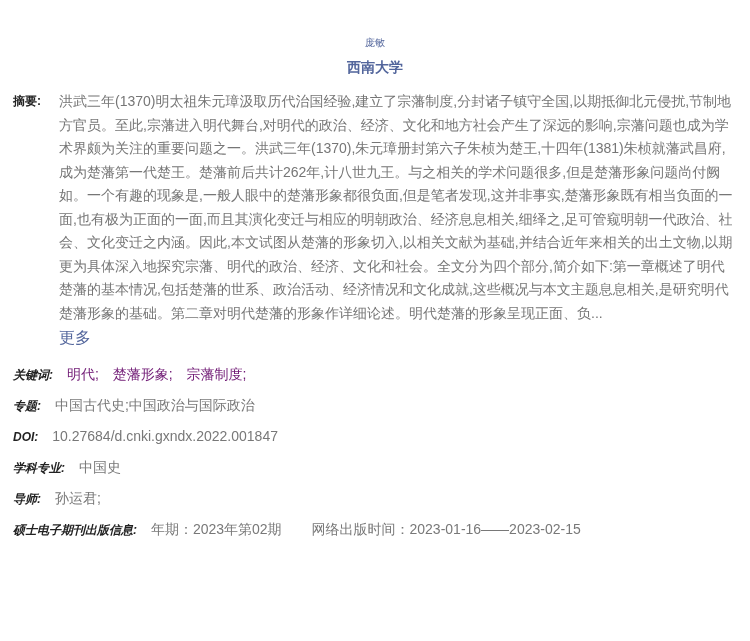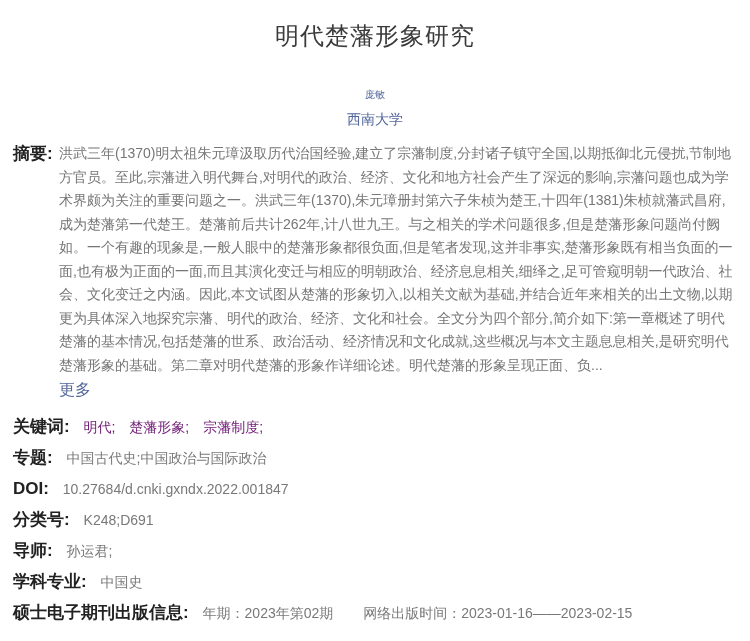--- a/index.html
+++ b/index.html
@@ -10,57 +10,56 @@
   }
   .page{width:750px;box-sizing:border-box;}
 
   .doc-title{
     margin:0;padding:20px 0 0 0;
     text-align:center;
     font-size:24px;font-weight:400;color:#3a3a3a;
     letter-spacing:1px;
   }
   .author-line{margin-top:35px;text-align:center;font-size:10px;line-height:16px;}
-  .org-line{margin-top:8px;text-align:center;font-size:14px;line-height:17px;}
+  .org-line{margin-top:8px;text-align:center;font-size:14px;line-height:17px;font-weight:bold;}
   a.link{color:#53669c;text-decoration:none;cursor:pointer;}
 
   .abstract{
     position:relative;
     margin-top:14px;
     padding-left:59px;padding-right:14px;
     font-size:14px;line-height:23.5px;color:#767676;
   }
   .abstract .lbl{
     position:absolute;left:13px;top:0;
   }
   .lbl{
-    font-weight:bold;color:#222222;font-size:17px;
+    font-weight:bold;color:#222222;font-size:12px;
     white-space:nowrap;
   }
   .more-line{margin-top:1px;}
   .more-line a{font-size:16px;}
 
   .rows{margin-top:15px;}
   .row{
     padding-left:13px;
     margin-bottom:13px;
     font-size:14px;line-height:17px;color:#787878;
   }
-  .row .lbl{margin-right:10px;}
+  .row .lbl{margin-right:10px;font-style:italic;}
   .row .val{color:#787878;}
   a.kw{color:#701a75;text-decoration:none;cursor:pointer;margin-right:10px;}
   a.gray-link{color:#787878;text-decoration:none;cursor:pointer;}
   .pubinfo .sub{margin-right:26px;}
 </style>
 </head>
 <body>
 
 <div class="page">
 
-  <h1 class="doc-title">明代楚藩形象研究</h1>
 
   <div class="author-line">
     <a class="link">庞敏</a>
   </div>
 
   <div class="org-line">
     <a class="link">西南大学</a>
   </div>
 
   <div class="abstract">
@@ -84,33 +83,29 @@
     <div class="row">
       <span class="lbl">专题:</span>
       <span class="val">中国古代史;中国政治与国际政治</span>
     </div>
 
     <div class="row">
       <span class="lbl">DOI:</span>
       <span class="val">10.27684/d.cnki.gxndx.2022.001847</span>
     </div>
 
+
     <div class="row">
-      <span class="lbl">分类号:</span>
-      <span class="val">K248;D691</span>
+      <span class="lbl">学科专业:</span>
+      <span class="val">中国史</span>
     </div>
 
     <div class="row">
       <span class="lbl">导师:</span>
       <a class="gray-link">孙运君;</a>
-    </div>
-
-    <div class="row">
-      <span class="lbl">学科专业:</span>
-      <span class="val">中国史</span>
     </div>
 
     <div class="row pubinfo">
       <span class="lbl">硕士电子期刊出版信息:</span>
       <span class="sub"><span>年期：</span><span>2023年第02期</span></span>
       <span class="sub"><span>网络出版时间：</span><span>2023-01-16——2023-02-15</span></span>
     </div>
 
   </div>
 

